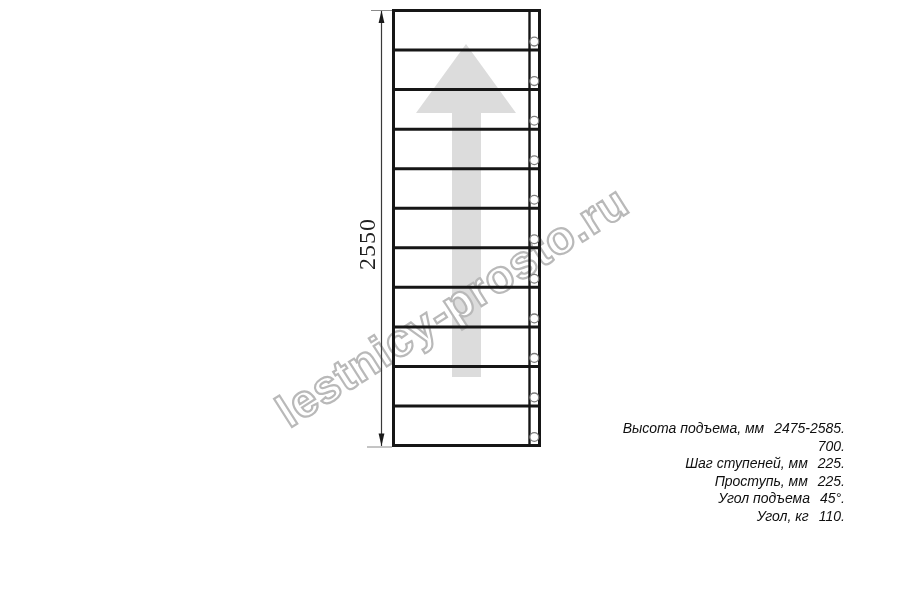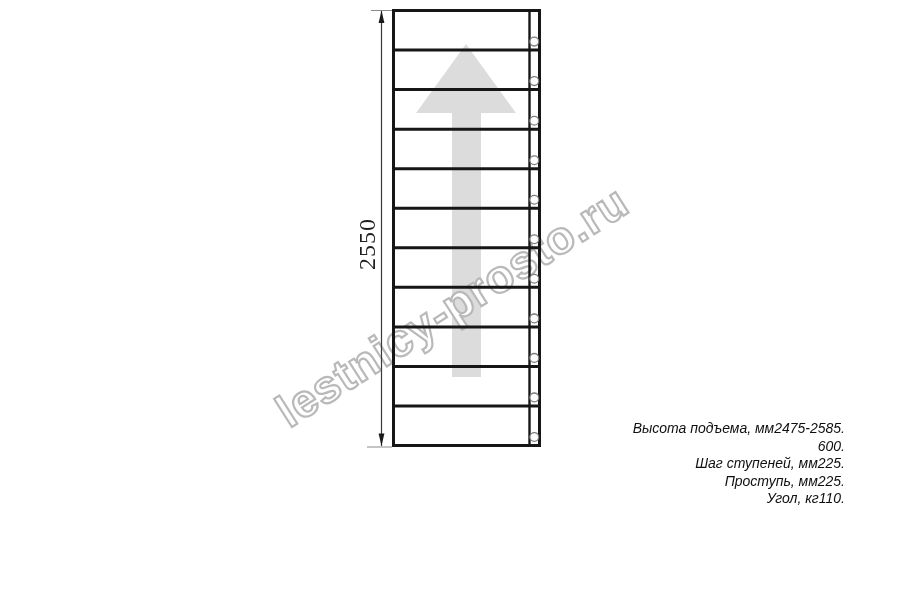--- a/index.html
+++ b/index.html
@@ -36,21 +36,21 @@
     transform:rotate(-90deg);transform-origin:50% 50%;
     font-family:"Liberation Serif",serif;font-size:24px;letter-spacing:1px;color:#1f1f1f;
   }
   
   .specs{
     position:absolute;left:614px;top:420px;width:231px;z-index:4;
     font-family:"Liberation Sans",sans-serif;font-style:italic;font-size:14px;
     color:#0f0f0f;
   }
   .specs .row{display:flex;justify-content:flex-end;line-height:17.6px;white-space:nowrap;}
-  .specs .val{text-align:right;}
+  .specs .val{text-align:right;margin-left:10px;}
 </style>
 </head>
 <body>
 
 <div id="canvas">
 
   <div class="arrow-head"></div>
   <div class="arrow-shaft"></div>
 
   <div class="site-watermark">lestnicy-prosto.ru</div>
@@ -97,29 +97,33 @@
   </svg>
 
   <div class="dim-label">2550</div>
 
   <div class="specs">
     <div class="row">
       <span class="lbl">Высота подъема, мм</span>
       <span class="val">2475-2585.</span>
     </div>
     <div class="row">
-      <span class="val">600.</span>
+      <span class="val">700.</span>
     </div>
     <div class="row">
       <span class="lbl">Шаг ступеней, мм</span>
       <span class="val">225.</span>
     </div>
     <div class="row">
       <span class="lbl">Проступь, мм</span>
       <span class="val">225.</span>
     </div>
     <div class="row">
+      <span class="lbl">Угол подъема</span>
+      <span class="val">45°.</span>
+    </div>
+    <div class="row">
       <span class="lbl">Угол, кг</span>
       <span class="val">110.</span>
     </div>
   </div>
 
 </div>
 
 </body></html>

